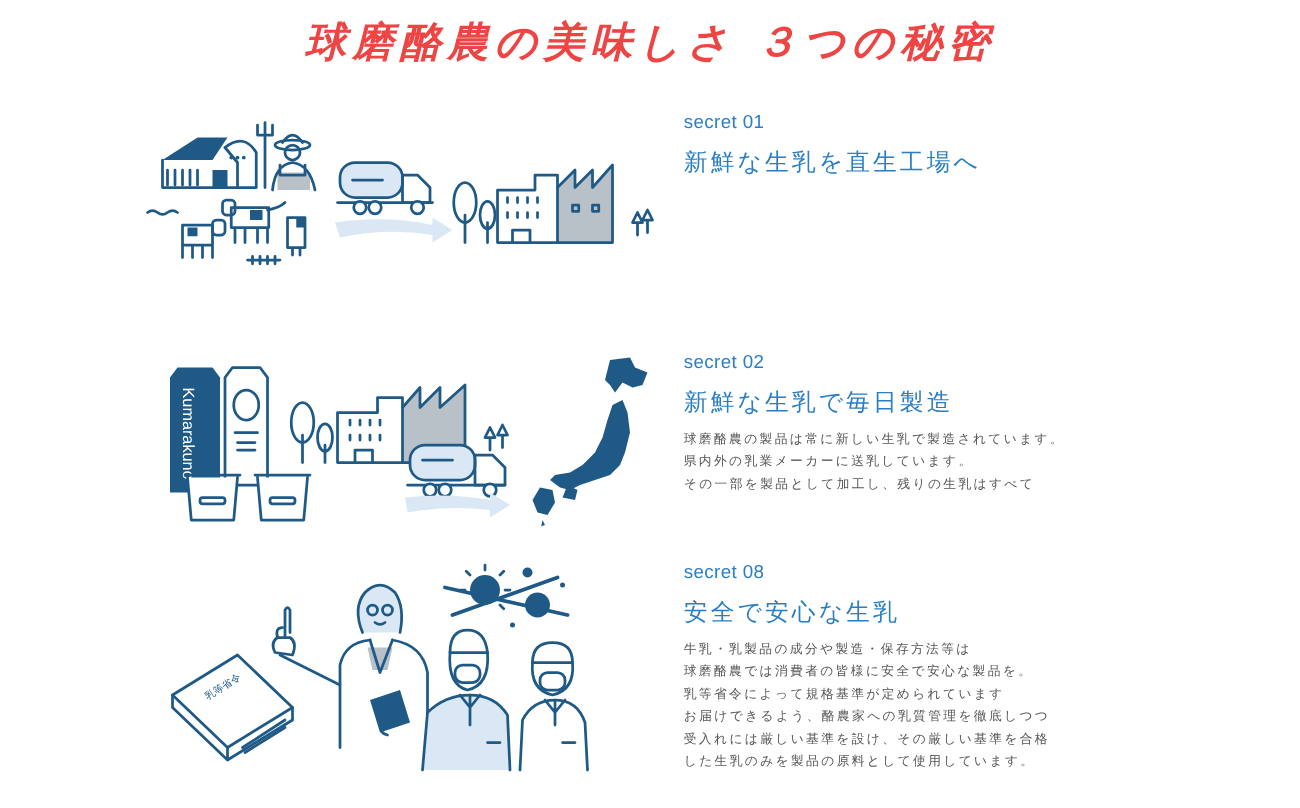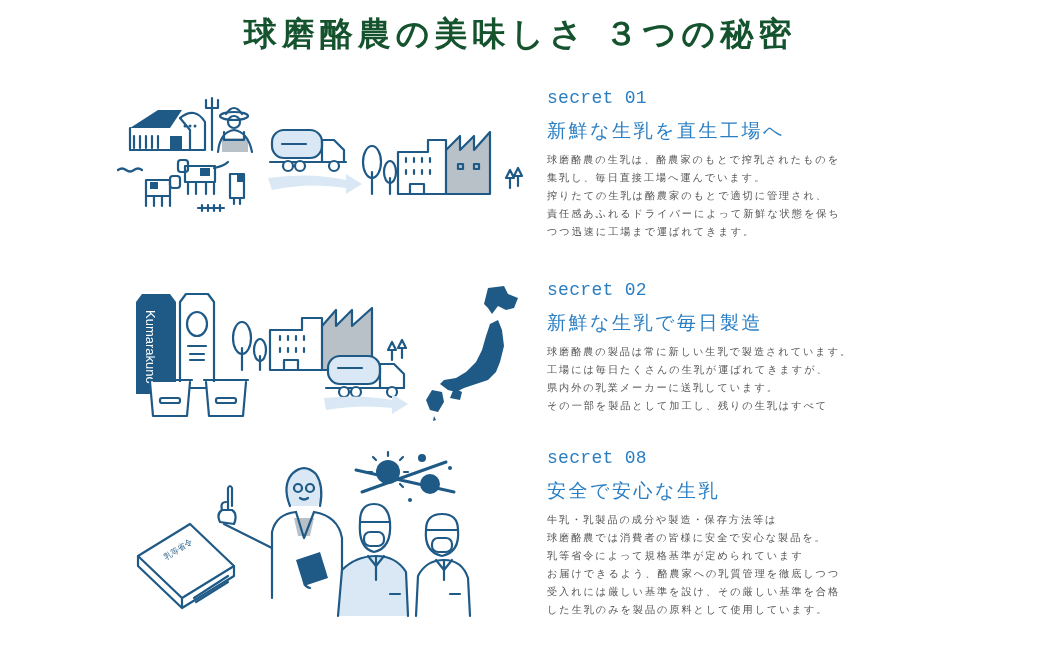--- a/index.html
+++ b/index.html
@@ -1,29 +1,30 @@
 <!DOCTYPE html>
 <html><head>
   <meta charset="utf-8">
   <style>
     * { box-sizing: border-box; margin: 0; padding: 0; }
     html, body { width: 1040px; height: 646px; background: #ffffff; overflow: hidden; }
     body { font-family: "DejaVu Sans", "Liberation Sans", sans-serif; position: relative; color: #333; }
 
     .page-title {
       position: absolute; left: 0; top: 12px; width: 1040px;
-      text-align: center; color: #14532d; font-size: 33px; font-weight: bold;
+      text-align: center; color: #ef4444; font-size: 33px; font-weight: bold;
       letter-spacing: 5px;
+      font-style: italic;
     }
 
     .secret { position: absolute; left: 0; width: 1040px; }
     .secret .illust { position: absolute; left: 110px; top: 0; width: 420px; }
     .secret .text { position: absolute; left: 547px; top: 0; width: 360px; }
     .secret .label {
-      color: #2a7fc4; font-size: 18px; font-family: Liberation Mono, monospace;
+      color: #2a7fc4; font-size: 15px; font-family: Liberation Sans, sans-serif;
       letter-spacing: 0.3px; line-height: 20px;
     }
     .secret .heading {
       color: #2a7fc4; font-size: 19px; font-weight: normal; letter-spacing: 2.5px;
       margin-top: 10px; line-height: 24px;
     }
     .secret .body {
       margin-top: 9px; color: #555; font-size: 10.2px; line-height: 18px;
       letter-spacing: 1.9px; white-space: nowrap;
     }
@@ -113,27 +114,20 @@
         <path class="ln" d="M296 70 v4 M304 70 v4 M312 70 v4 M320 70 v4 M296 82 v4 M304 82 v4 M312 82 v4 M320 82 v4"></path>
         <path class="ln" d="M300 106 v-10 h14 v10"></path>
         <rect class="ln" x="348" y="76" width="5" height="5"></rect>
           <rect class="ln" x="364" y="76" width="5" height="5"></rect>
       </g>
     </svg>
   </div>
   <div class="text">
     <div class="label">secret 01</div>
     <div class="heading">新鮮な生乳を直生工場へ</div>
-    <div class="body">
-      <div>球磨酪農の生乳は、酪農家のもとで搾乳されたものを</div>
-      <div>集乳し、毎日直接工場へ運んでいます。</div>
-      <div>搾りたての生乳は酪農家のもとで適切に管理され、</div>
-      <div>責任感あふれるドライバーによって新鮮な状態を保ち</div>
-      <div>つつ迅速に工場まで運ばれてきます。</div>
-    </div>
   </div>
 </section>
 
 <section class="secret" id="s2">
   <div class="illust">
     <svg width="420" height="145" viewBox="0 0 420 145">
 
       <g>
         <path class="fd" d="M26 22 L32 14 h28 l6 8 v92 h-40 z"></path>
         <text x="0" y="0" transform="translate(36 30) rotate(90)" fill="#ffffff" font-size="13" font-family="Liberation Sans, sans-serif">Kumarakuno</text>
@@ -185,21 +179,20 @@
       <path class="fl" d="M214 118 Q250 114 282 120 L282 114 L298 124 L282 134 L282 128 Q250 124 216 130 Z"></path>
 
       <path class="fd" d="M378 8 L394 6 L398 14 L408 18 L404 28 L396 30 L388 26 L382 34 L378 28 L374 24 Z M380 44 L388 40 L392 50 L394 66 L390 82 L386 92 L378 100 L366 104 L354 108 L346 112 L338 110 L330 104 L334 100 L346 98 L356 92 L366 82 L372 70 L376 56 Z M344 108 L352 112 L350 120 L340 118 Z M322 110 L332 112 L334 122 L328 132 L320 130 L316 120 Z M324 136 l2 4 l-3 1 z"></path>
     </svg>
   </div>
   <div class="text">
     <div class="label">secret 02</div>
     <div class="heading">新鮮な生乳で毎日製造</div>
     <div class="body">
       <div>球磨酪農の製品は常に新しい生乳で製造されています。</div>
-      <div>工場には毎日たくさんの生乳が運ばれてきますが、</div>
       <div>県内外の乳業メーカーに送乳しています。</div>
       <div>その一部を製品として加工し、残りの生乳はすべて</div>
     </div>
   </div>
 </section>
 
 <section class="secret" id="s3">
   <div class="illust">
     <svg width="420" height="170" viewBox="0 0 420 170">
 

